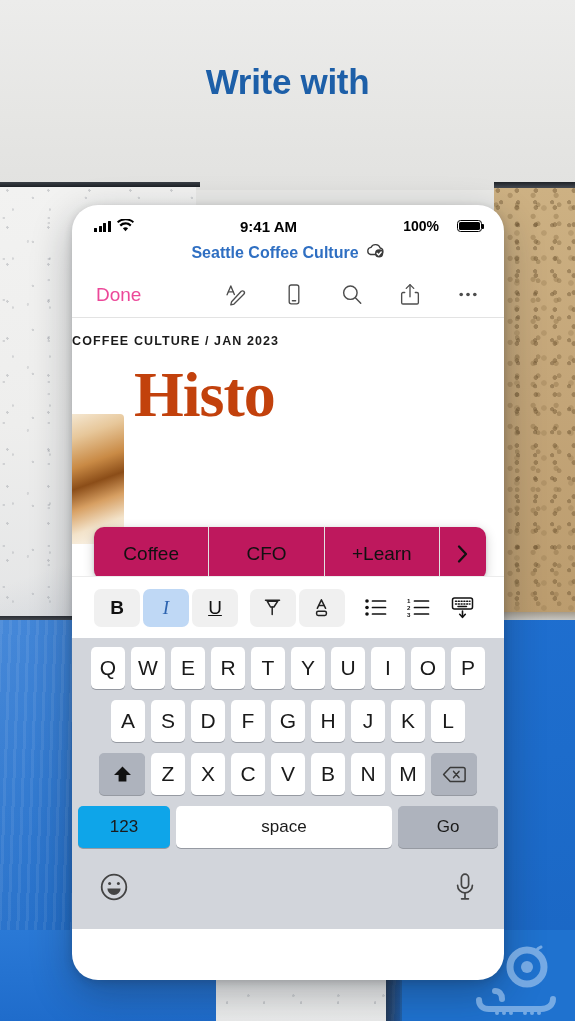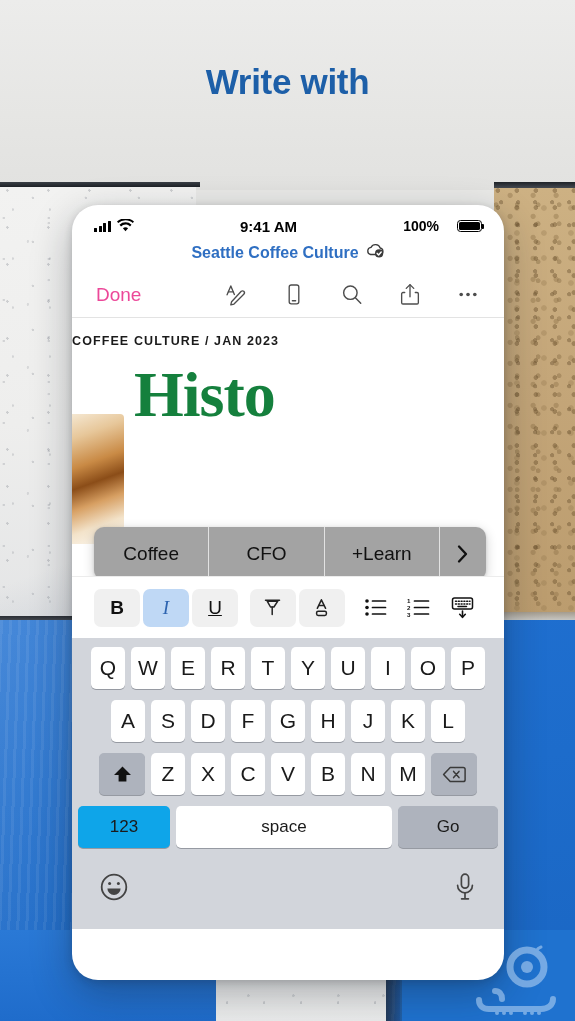--- a/index.html
+++ b/index.html
@@ -151,33 +151,33 @@
   
   .docbody { position:relative; height:258px; overflow:hidden; background:#fff; }
   .kicker {
     position:absolute; left:-14px; top:16px;
     font-size:12.5px; font-weight:bold; letter-spacing:1.1px; color:#1b1b1b;
     white-space:nowrap;
   }
   .bigheading {
     position:absolute; left:62px; top:40px;
     font-family:"Liberation Serif", serif; font-size:64px; font-weight:bold;
-    color:#15803d; letter-spacing:-1px; white-space:nowrap;
+    color:#c2410c; letter-spacing:-1px; white-space:nowrap;
   }
   .coffeeimg {
     position:absolute; left:-6px; top:96px; width:58px; height:130px;
     border-radius:4px;
     background:
       linear-gradient(160deg,#f6ead6 0%,#e7c79a 18%,#c98a45 38%,#8b4d18 52%,#d79f62 66%,#f3e3ca 82%,#fdfaf4 100%);
   }
 
   
   .suggest {
     position:absolute; left:22px; top:209px; width:392px; height:53px;
-    background:#a3a3a3; border-radius:10px;
+    background:#be185d; border-radius:10px;
     box-shadow:0 3px 12px rgba(0,0,0,.20), 0 1px 3px rgba(0,0,0,.14);
     display:flex; align-items:stretch; z-index:5;
   }
   .sg-item {
     flex:1; display:flex; align-items:center; justify-content:center;
     font-size:19px; color:#111; border-right:1px solid #e2e2e2;
   }
   .sg-item:last-child { border-right:none; flex:0 0 46px; }
   .suggest::after{
     content:""; position:absolute; left:188px; bottom:-9px;

